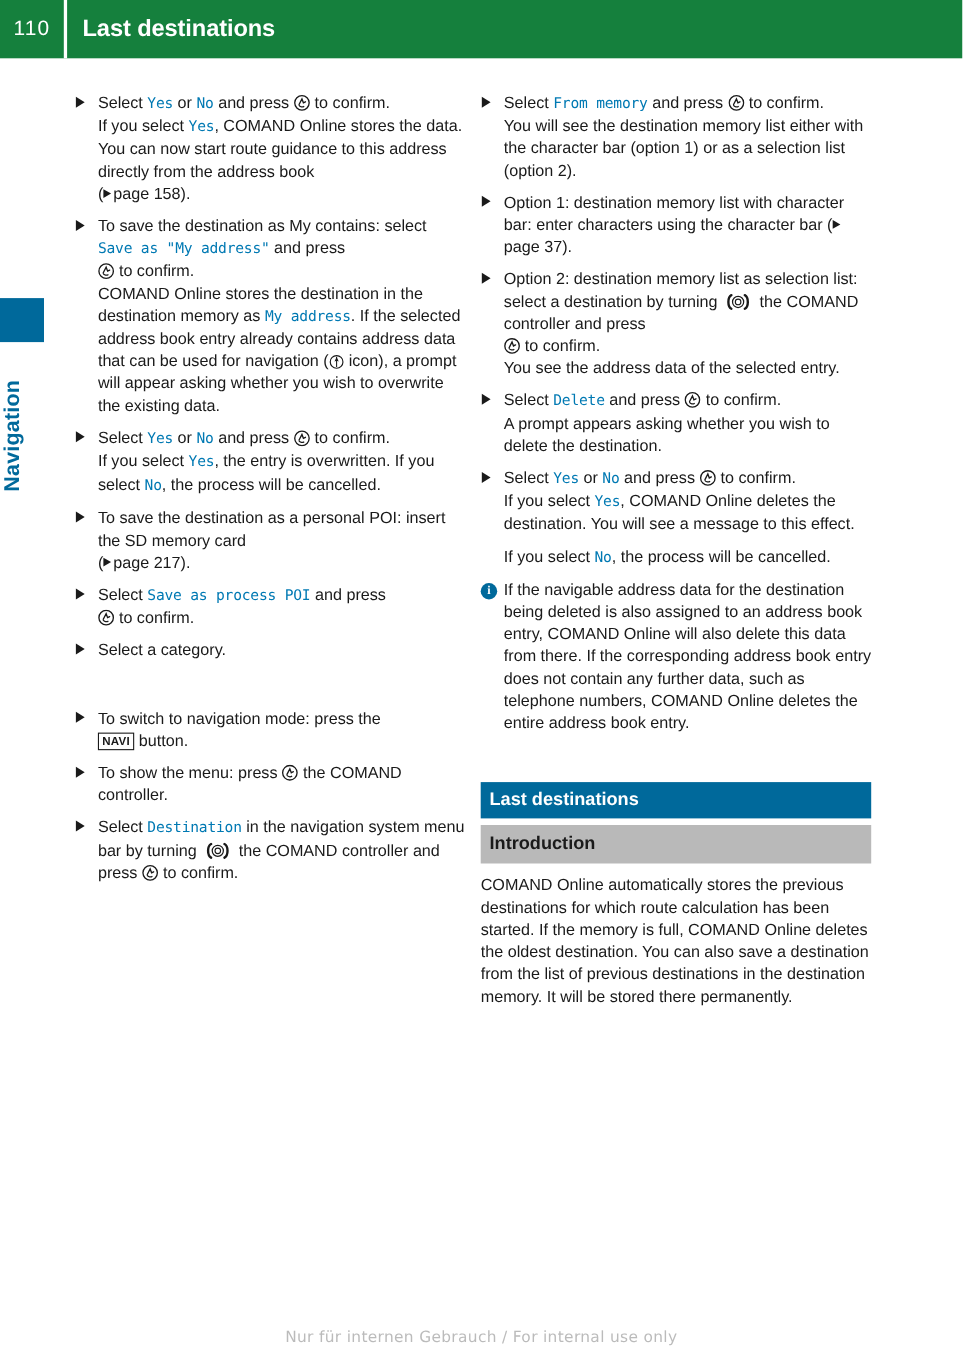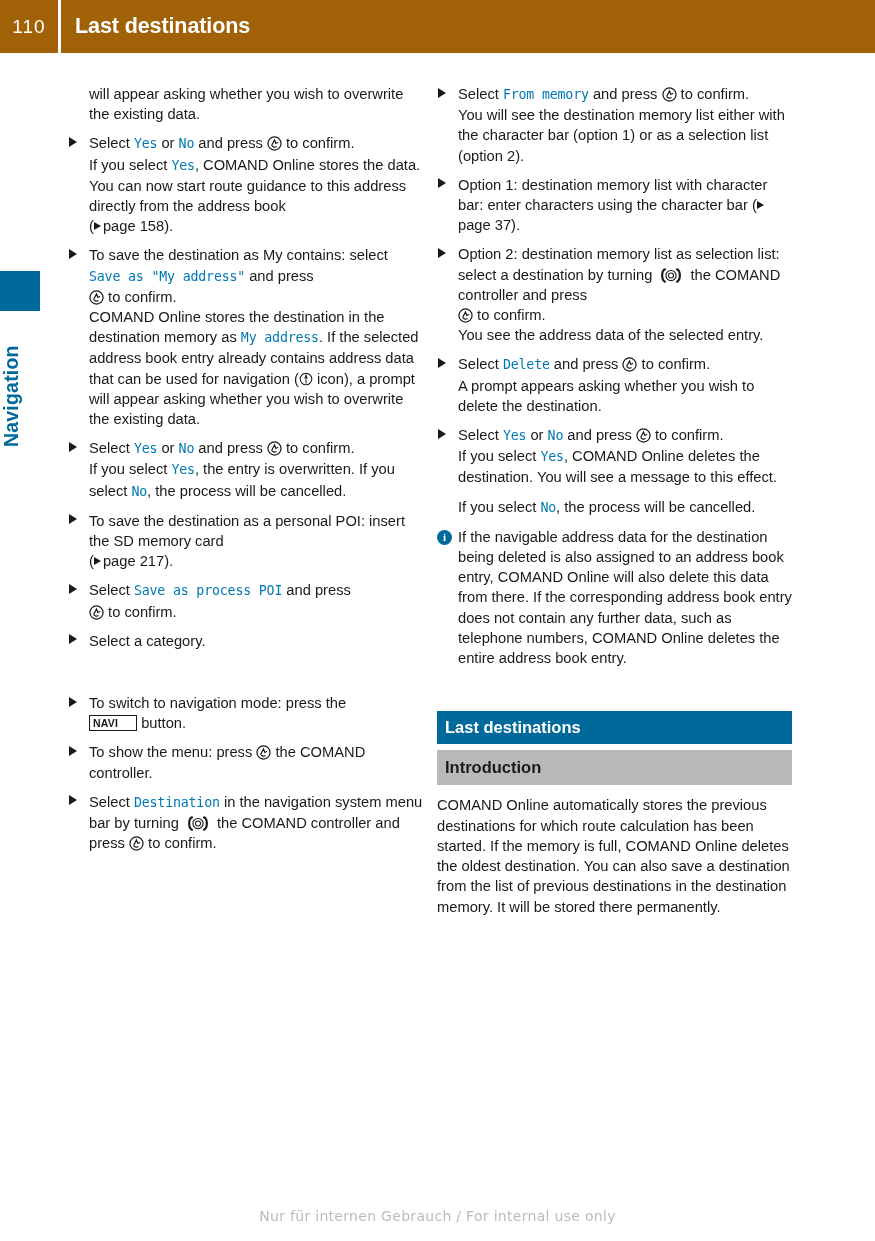--- a/index.html
+++ b/index.html
@@ -12,21 +12,21 @@
     position: relative;
     font-family: "Liberation Sans", sans-serif;
     color: #1a1a1a;
     overflow: hidden;
   }
 
   
   .header {
     position: absolute; top: 0; left: 0;
     width: 875px; height: 53px;
-    background: #a16207;
+    background: #15803d;
     display: flex; align-items: center;
   }
   .header-pageno {
     width: 58px; height: 53px;
     display: flex; align-items: center; justify-content: center;
     color: #ffffff;
     font-size: 19px; font-weight: 400;
     letter-spacing: 1px;
   }
   .header-divider {
@@ -160,21 +160,21 @@
     line-height: 15px;
     text-align: center;
     vertical-align: -2px;
     font-family: "Liberation Serif", serif;
   }
   .btn-navi {
     display: inline-block;
     border: 1.4px solid #1a1a1a;
     font-size: 10.5px;
     font-weight: bold;
-    padding: 1px 18px 1px 3px;
+    padding: 1px 3px 1px 3px;
     line-height: 12px;
     vertical-align: 1px;
     letter-spacing: 0.2px;
   }
 
   
   .footer {
     position: absolute;
     left: 0; top: 1208px;
     width: 875px;
@@ -193,21 +193,20 @@
   <div class="header-pageno">110</div>
   <div class="header-divider"></div>
   <div class="header-title">Last destinations</div>
 </div>
 
 <div class="side-tab-block"></div>
 <div class="side-tab-label">Navigation</div>
 
 <div class="col col-left">
 
-  <p class="para">will appear asking whether you wish to overwrite the existing data.</p>
 
   <div class="item">
     <span class="bullet"></span>
     <span><span>Select</span>
       <span class="mono">Yes</span>
       <span>or</span>
       <span class="mono">No</span>
       <span>and press</span>
       <span class="icon-press"><svg viewBox="0 0 16 16" width="15" height="15">
             <circle cx="8" cy="8" r="7" fill="none" stroke="#1a1a1a" stroke-width="1.3"></circle>

